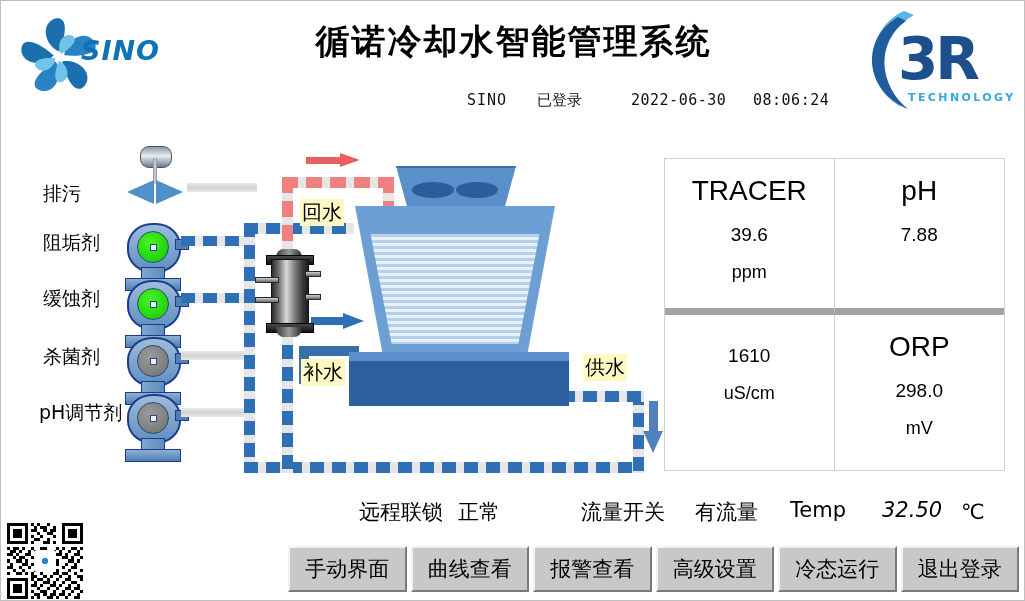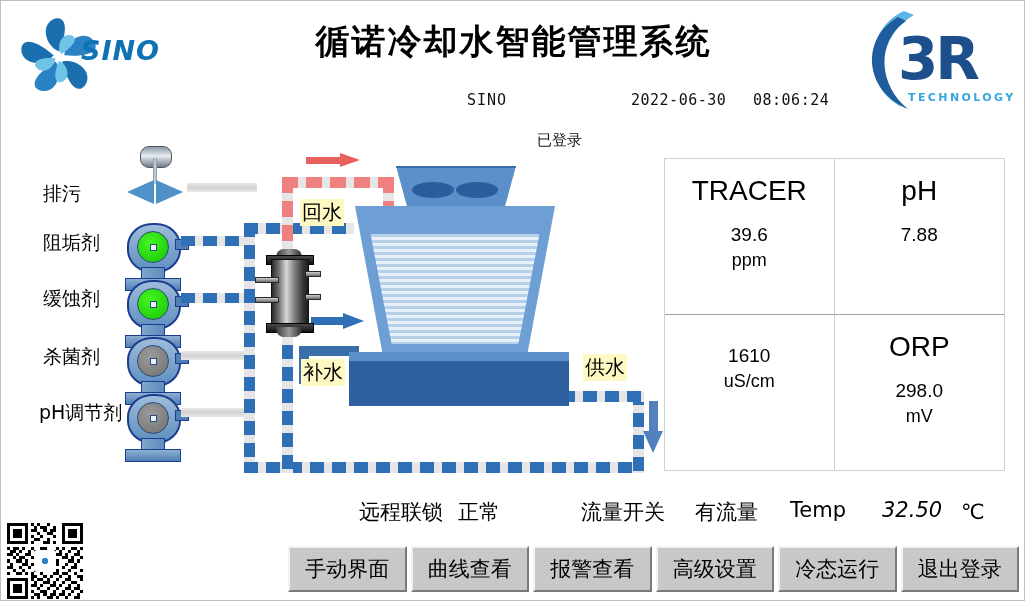--- a/index.html
+++ b/index.html
@@ -41,21 +41,21 @@
     position:absolute;left:0;top:18px;width:1025px;text-align:center;
     font-size:34px;font-weight:bold;letter-spacing:2px;
     font-family:"DejaVu Sans","Liberation Sans",sans-serif;
   }
   .subbar{
     position:absolute;top:90px;left:0;width:1025px;height:24px;
     font-size:15px;color:#111;
   }
   .subbar span{position:absolute;white-space:nowrap;font-family:"DejaVu Sans Mono","Liberation Mono",monospace;}
   .sb-user{left:466px;letter-spacing:1px;}
-  .sb-state{left:536px;font-family:"DejaVu Sans",sans-serif;margin-top:40px;}
+  .sb-state{left:536px;font-family:"DejaVu Sans",sans-serif;}
   .sb-date{left:630px;letter-spacing:0.5px;}
   .sb-time{left:752px;letter-spacing:0.5px;}
 
   
   .dose-label{
     position:absolute;left:18px;font-size:19px;white-space:nowrap;
     font-family:"DejaVu Sans","Liberation Sans",sans-serif;
     margin-left:24px;
   }
 
@@ -167,27 +167,27 @@
   .dlabel{position:absolute;font-size:20px;background:#fef9c3;padding:0 2px;
           font-family:"DejaVu Sans","Liberation Sans",sans-serif;}
 
   
   .panel{
     position:absolute;left:663px;top:157px;width:341px;height:313px;
     border:1px solid #d0d0d0;box-sizing:border-box;
     display:grid;grid-template-columns:1fr 1fr;grid-template-rows:1fr 1fr;
     background:#fff;
   }
-  .cell{border-right:1px solid #d0d0d0;border-bottom:1px solid #a3a3a3;
+  .cell{border-right:1px solid #d0d0d0;border-bottom:7px solid #a3a3a3;
         display:flex;flex-direction:column;align-items:center;padding-top:14px;box-sizing:border-box;}
   .cell:nth-child(2n){border-right:none;}
   .cell:nth-child(n+3){border-bottom:none;}
   .c-title{font-size:28px;line-height:1.25;}
   .c-value{font-size:19px;margin-top:16px;}
-  .c-unit{font-size:18px;margin-top:4px;}
+  .c-unit{font-size:18px;margin-top:16px;}
 
   
   .statusrow{position:absolute;left:0;top:497px;width:1025px;height:30px;}
   .statusrow span{position:absolute;font-size:21px;white-space:nowrap;
     font-family:"DejaVu Sans","Liberation Sans",sans-serif;}
   .st1{left:358px;} .st2{left:457px;} .st3{left:580px;} .st4{left:694px;}
   .st5{left:789px;font-family:"Liberation Sans",sans-serif;}
   .st6{left:881px;font-family:"Liberation Sans",sans-serif;font-style:italic;}
   .st7{left:960px;font-size:17px;top:2px;}
 

